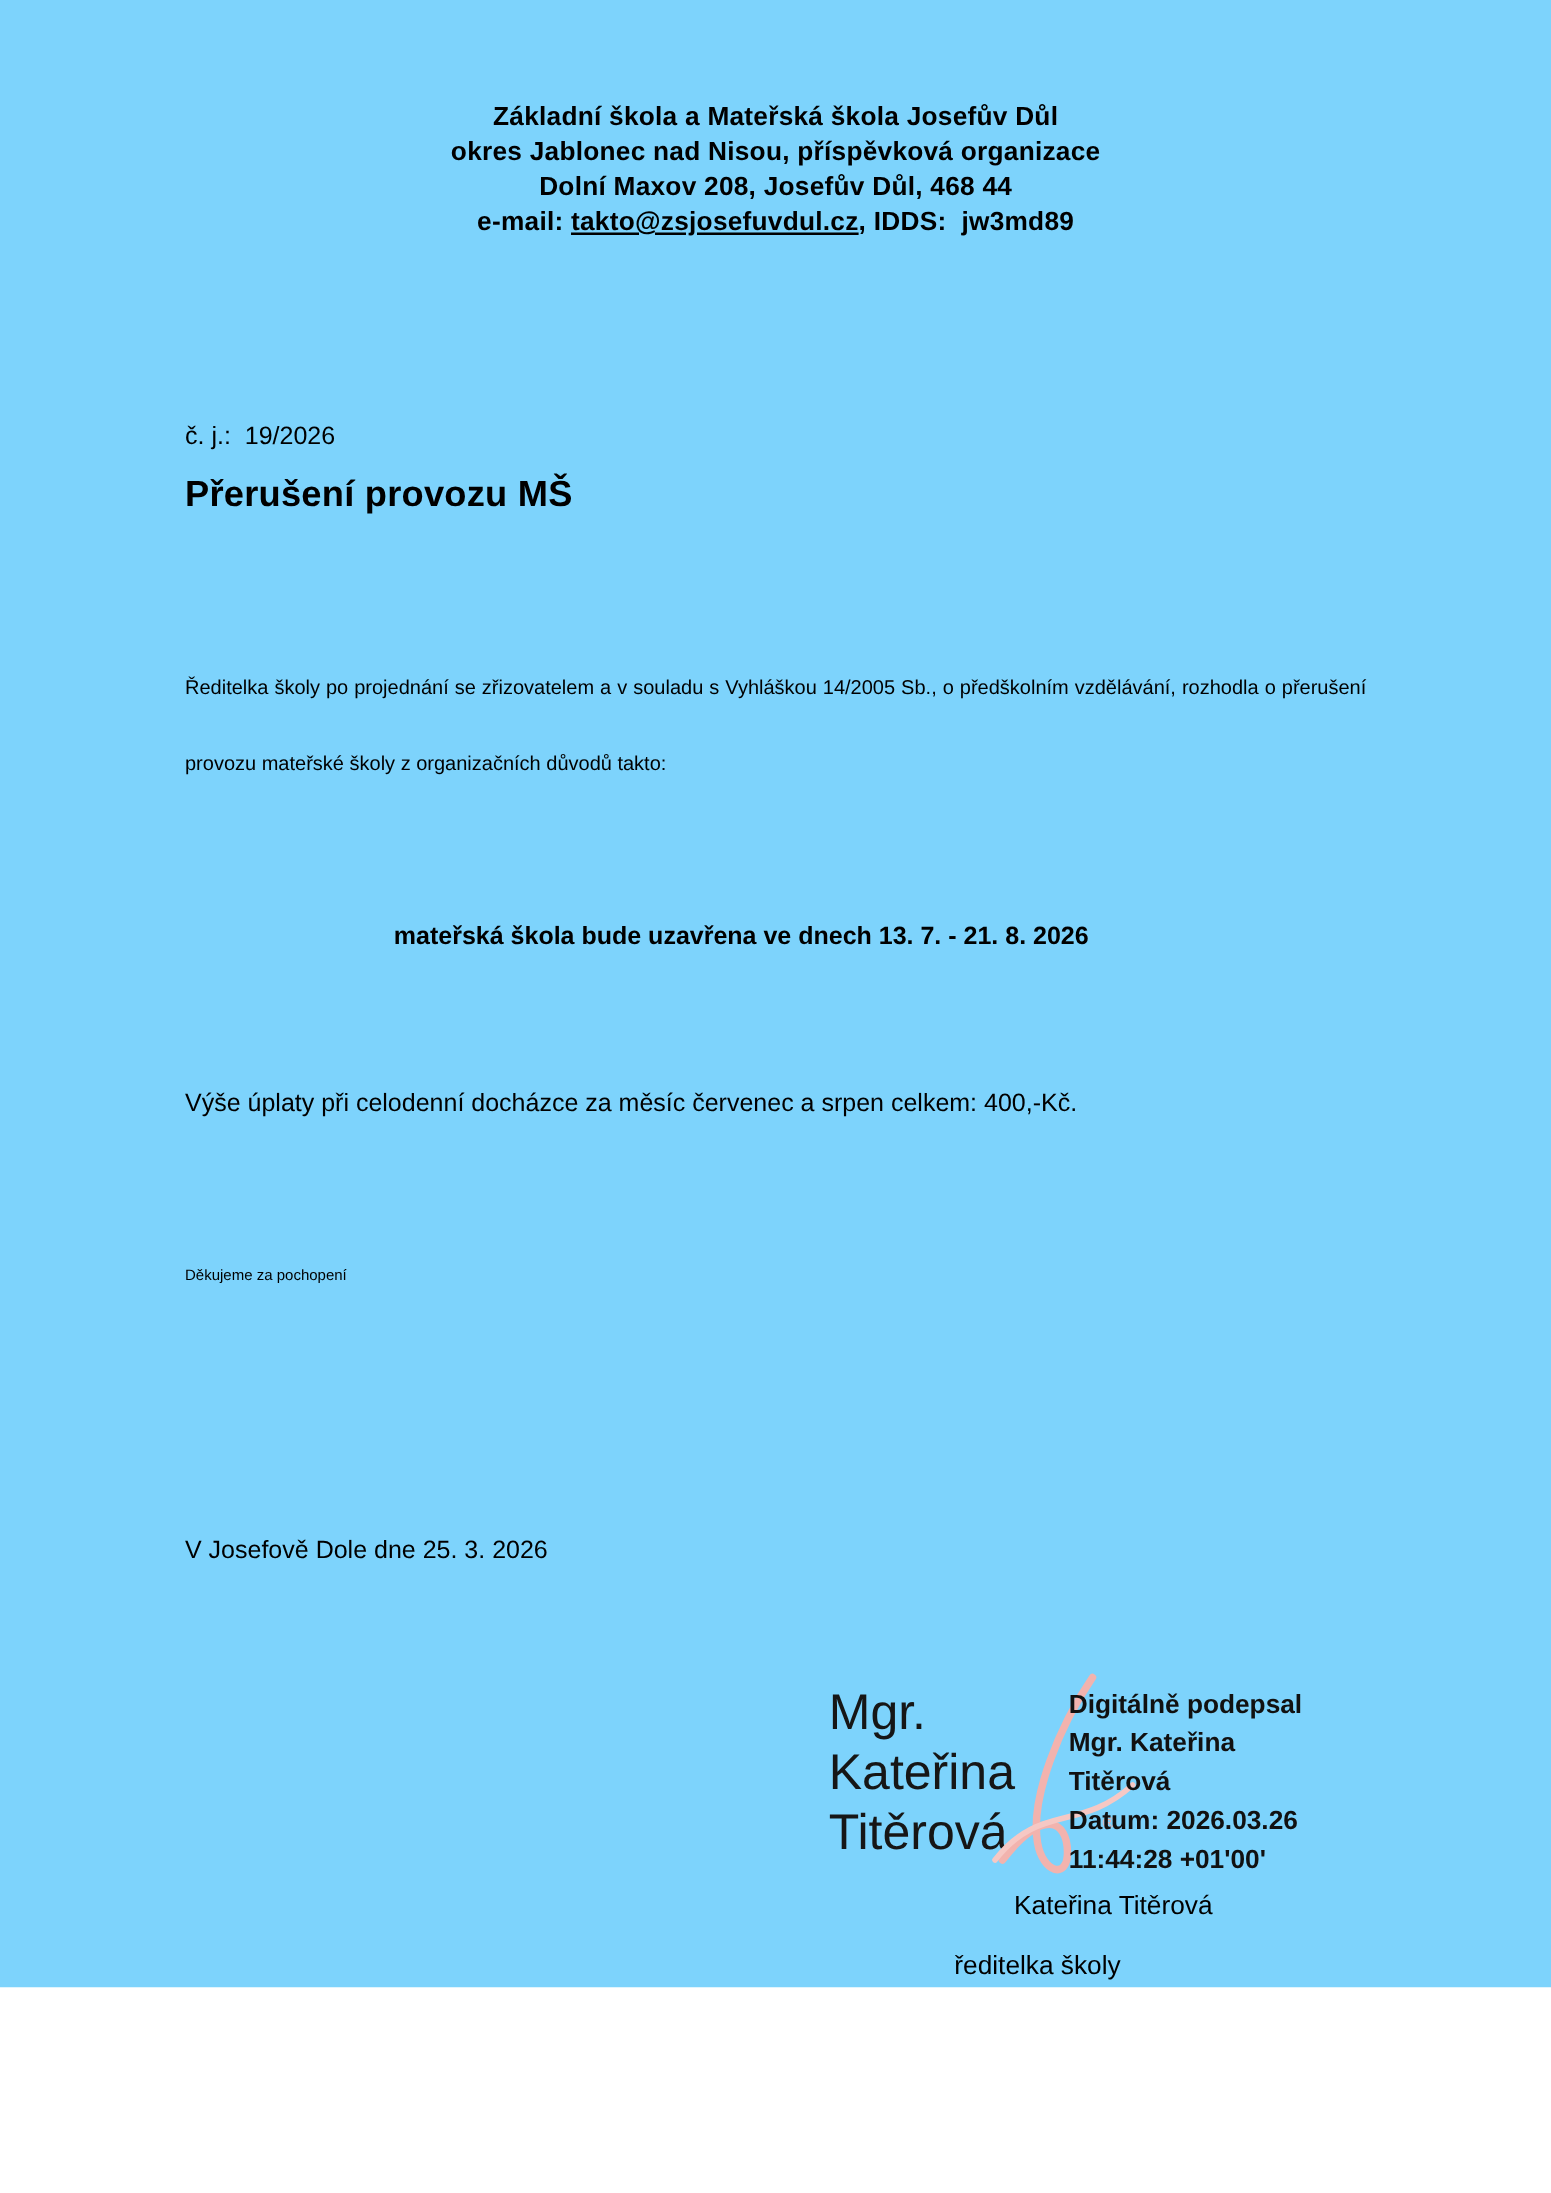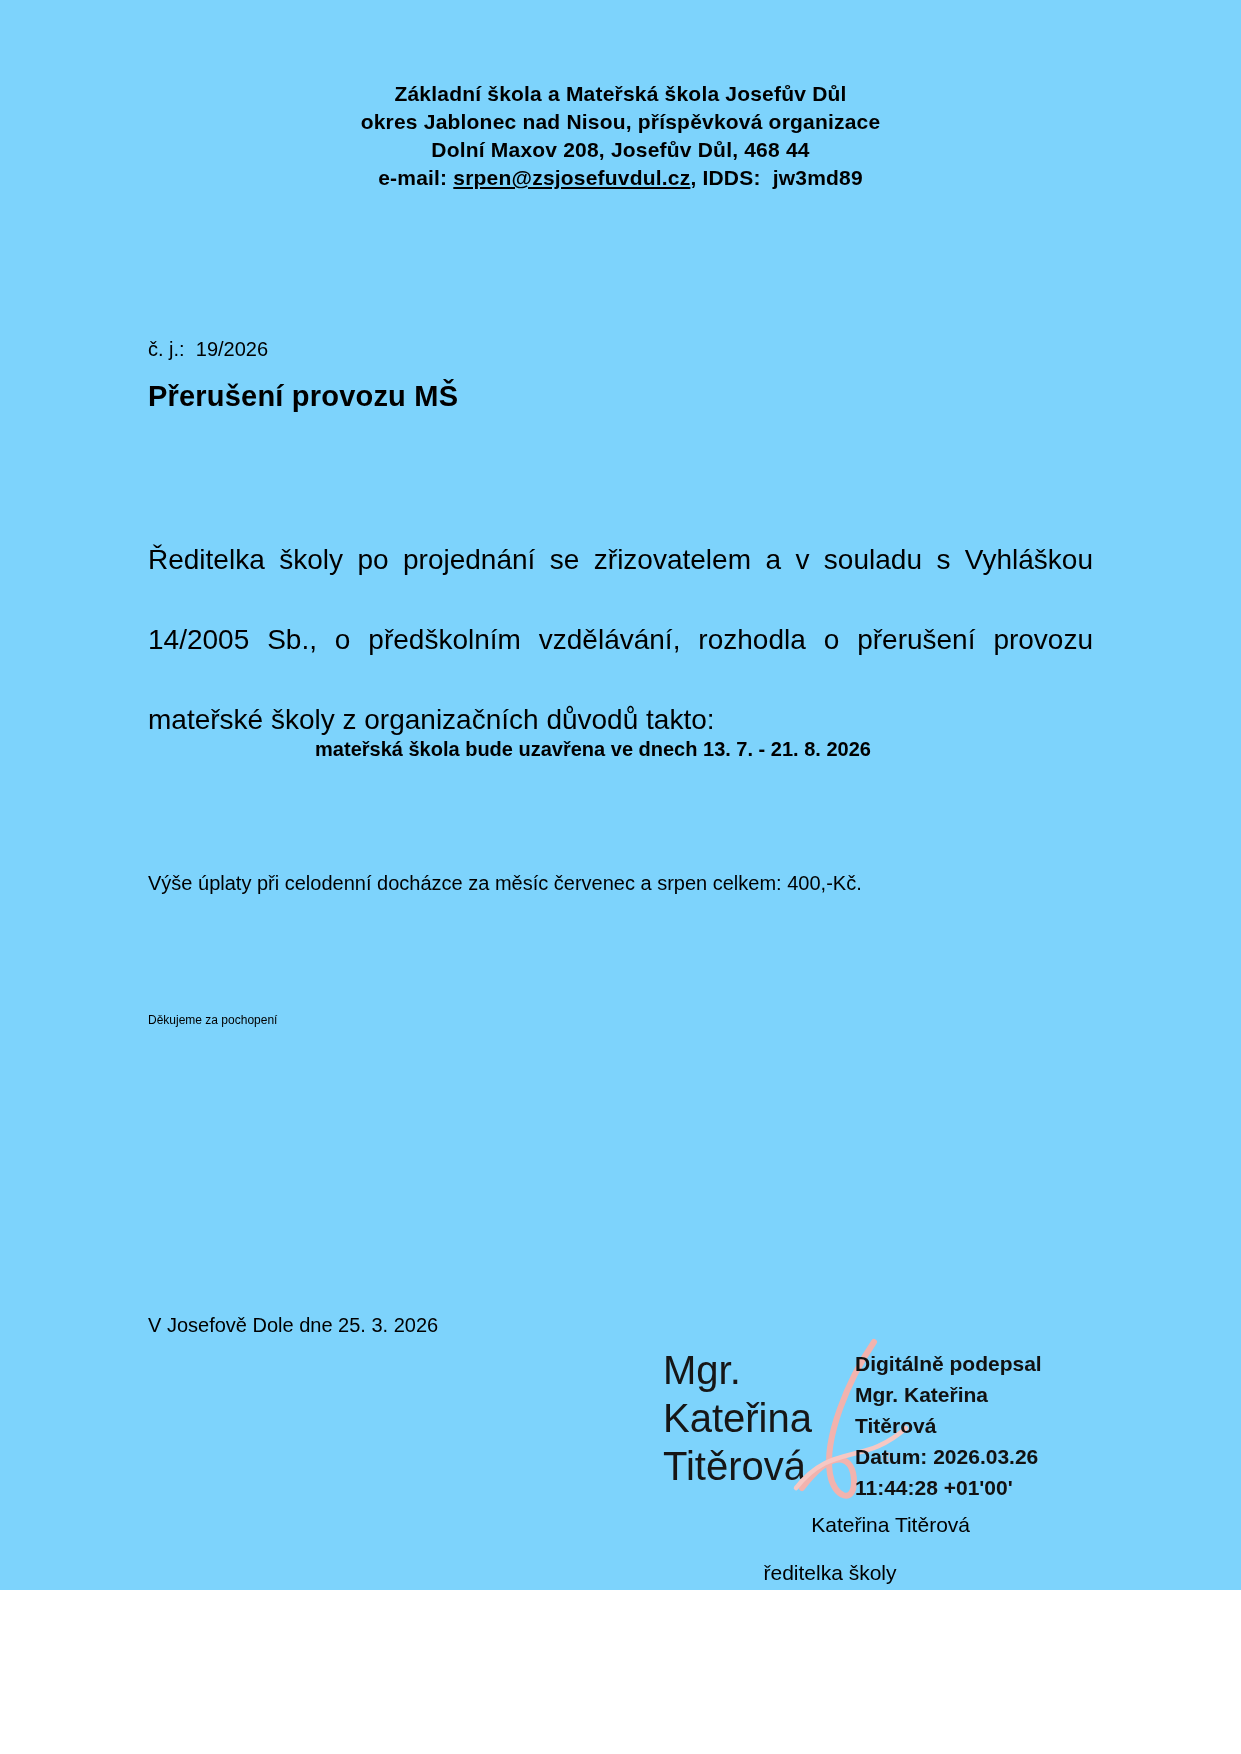--- a/index.html
+++ b/index.html
@@ -39,22 +39,22 @@
     left: 148px;
     font-size: 29px;
     font-weight: bold;
     letter-spacing: 0.2px;
   }
   .body-paragraph {
     position: absolute;
     top: 520px;
     left: 148px;
     width: 945px;
-    font-size: 28px;
-    line-height: 80px;
+    font-size: 16px;
+    line-height: 61px;
     text-align: justify;
     text-align-last: left;
   }
   .closure-line {
     position: absolute;
     top: 738px;
     left: 148px;
     width: 890px;
     text-align: center;
     font-size: 20px;
@@ -69,21 +69,21 @@
     font-size: 20px;
   }
   .thanks-line {
     position: absolute;
     top: 1013px;
     left: 148px;
     font-size: 12px;
   }
   .place-date-line {
     position: absolute;
-    top: 1314px;
+    top: 1229px;
     left: 148px;
     font-size: 20px;
   }
   .sig-name-large {
     position: absolute;
     top: 1346px;
     left: 663px;
     width: 220px;
     font-size: 40px;
     line-height: 48px;
@@ -125,21 +125,21 @@
 </style>
 </head>
 <body>
 
 <div class="page">
 
   <div class="doc-header">
     <div>Základní škola a Mateřská škola Josefův Důl</div>
     <div>okres Jablonec nad Nisou, příspěvková organizace</div>
     <div>Dolní Maxov 208, Josefův Důl, 468 44</div>
-    <div><span>e-mail: </span><span class="email-link">srpen@zsjosefuvdul.cz</span><span class="keep-spaces">, IDDS:  jw3md89</span></div>
+    <div><span>e-mail: </span><span class="email-link">takto@zsjosefuvdul.cz</span><span class="keep-spaces">, IDDS:  jw3md89</span></div>
   </div>
 
   <div class="ref-line">č. j.:  19/2026</div>
 
   <div class="doc-title">Přerušení provozu MŠ</div>
 
   <div class="body-paragraph">Ředitelka školy po projednání se zřizovatelem a v souladu s Vyhláškou 14/2005 Sb., o předškolním vzdělávání, rozhodla o přerušení provozu mateřské školy z organizačních důvodů takto:</div>
 
   <div class="closure-line">mateřská škola bude uzavřena ve dnech 13. 7. - 21. 8. 2026</div>
 

